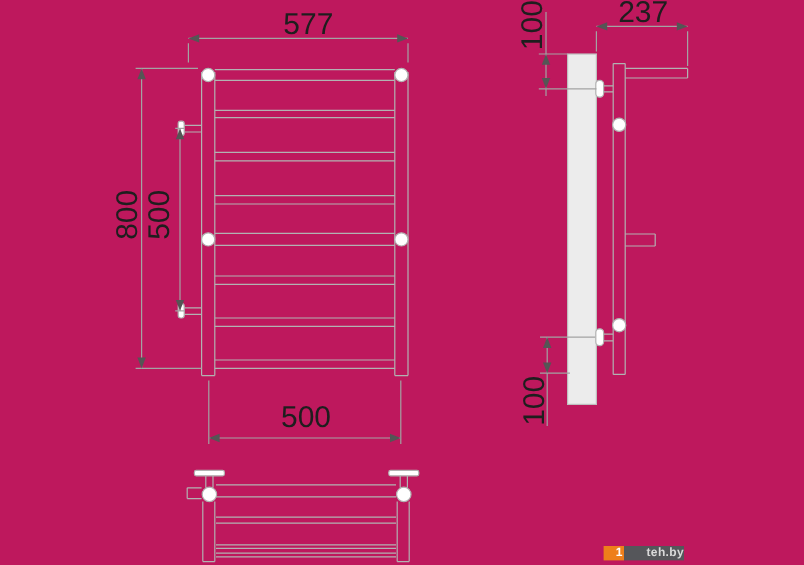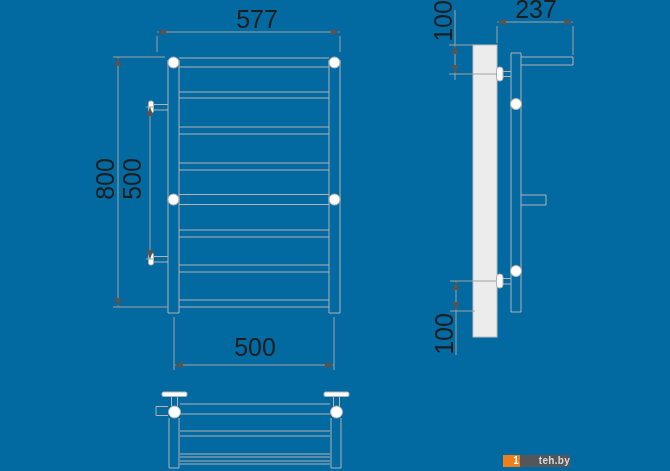--- a/index.html
+++ b/index.html
@@ -1,17 +1,17 @@
 <!DOCTYPE html>
 <html><head>
 <meta charset="utf-8">
 <style>
   html,body{margin:0;padding:0;background:#fff;}
   .canvas{
-    position:relative;width:670px;height:471px;background:#0369a1;
+    position:relative;width:670px;height:471px;background:#be185d;
     font-family:"Liberation Sans",sans-serif;overflow:hidden;
   }
   .canvas svg{position:absolute;left:0;top:0;}
   .outline{stroke:#b2b2b2;stroke-width:1;fill:none;}
   .outline-f{stroke:#b2b2b2;stroke-width:1;fill:#ffffff;}
   .plate{fill:#ececec;stroke:#bfbfbf;stroke-width:1;}
   .dimline{stroke:#a3a3a3;stroke-width:1;fill:none;}
   .arrow{fill:#555555;stroke:none;}
   .dim{font-family:"Liberation Sans",sans-serif;font-size:25px;fill:#1e1e1e;}
   .wm{position:absolute;left:503px;top:455px;width:67px;height:12px;display:flex;

